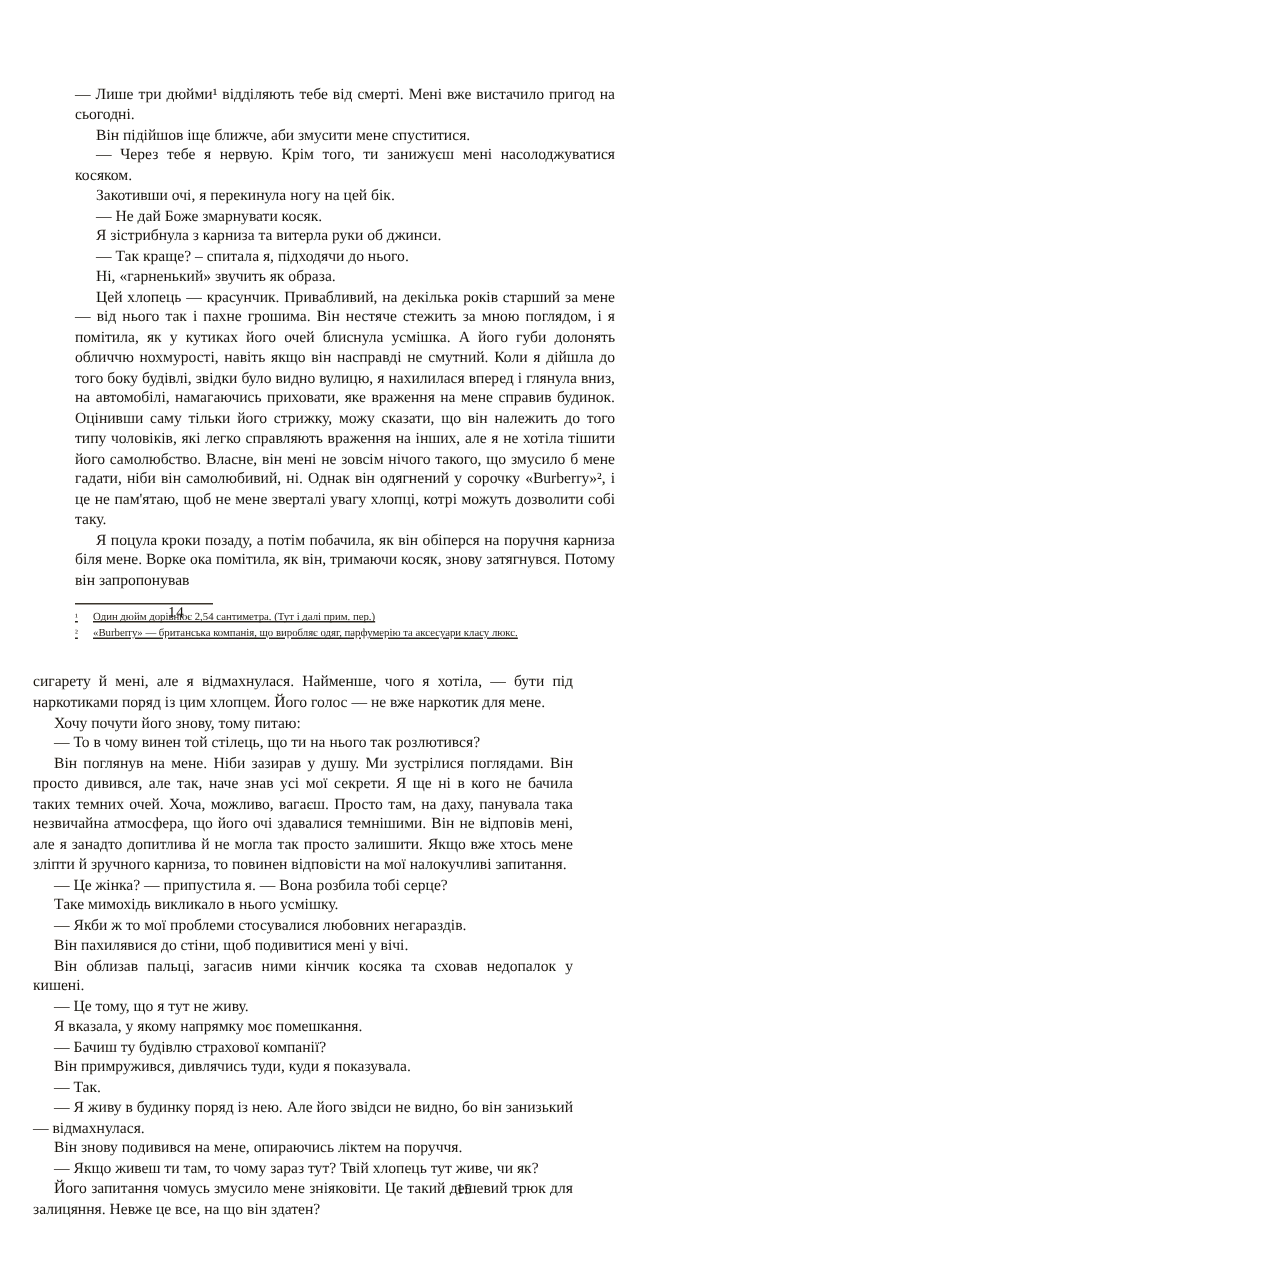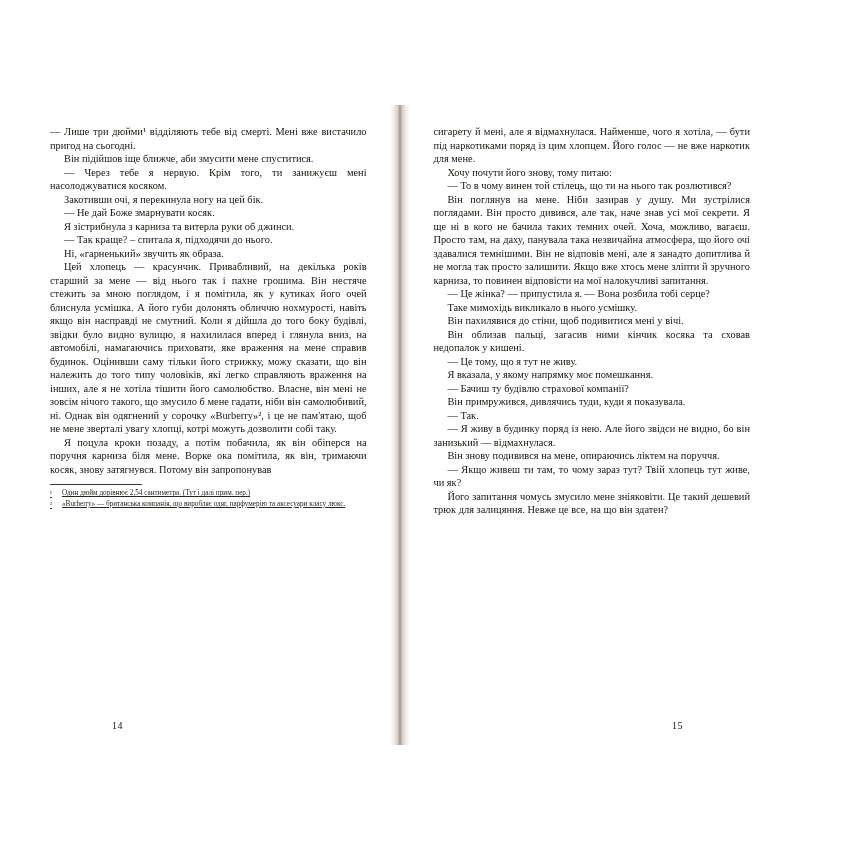--- a/index.html
+++ b/index.html
@@ -15,20 +15,21 @@
     overflow: hidden;
     font-family: "Liberation Serif", serif;
   }
   .book {
     position: absolute;
     left: 0;
     top: 105px;
     width: 784px;
     height: 640px;
     display: flex;
+    flex-direction: column;
     justify-content: center;
   }
   .leaf {
     position: relative;
     width: 360px;
     background: #ffffff;
   }
   .leaf-left {
     padding: 20px 22px 0 50px;
   }
@@ -137,20 +138,21 @@
     <div class="gutter"></div>
 
     <div class="leaf leaf-right">
       <div class="body-text">
         <p class="noindent">сигарету й мені, але я відмахнулася. Найменше, чого я хотіла, — бути під наркотиками поряд із цим хлопцем. Його голос — не вже наркотик для мене.</p>
         <p>Хочу почути його знову, тому питаю:</p>
         <p>— То в чому винен той стілець, що ти на нього так розлютився?</p>
         <p>Він поглянув на мене. Ніби зазирав у душу. Ми зустрілися поглядами. Він просто дивився, але так, наче знав усі мої секрети. Я ще ні в кого не бачила таких темних очей. Хоча, можливо, вагаєш. Просто там, на даху, панувала така незвичайна атмосфера, що його очі здавалися темнішими. Він не відповів мені, але я занадто допитлива й не могла так просто залишити. Якщо вже хтось мене зліпти й зручного карниза, то повинен відповісти на мої налокучливі запитання.</p>
         <p>— Це жінка? — припустила я. — Вона розбила тобі серце?</p>
         <p>Таке мимохідь викликало в нього усмішку.</p>
+        <p>— Якби ж то мої проблеми стосувалися любовних негараздів.</p>
         <p>Він пахилявися до стіни, щоб подивитися мені у вічі.</p>
         <p>Він облизав пальці, загасив ними кінчик косяка та сховав недопалок у кишені.</p>
         <p>— Це тому, що я тут не живу.</p>
         <p>Я вказала, у якому напрямку моє помешкання.</p>
         <p>— Бачиш ту будівлю страхової компанії?</p>
         <p>Він примружився, дивлячись туди, куди я показувала.</p>
         <p>— Так.</p>
         <p>— Я живу в будинку поряд із нею. Але його звідси не видно, бо він занизький — відмахнулася.</p>
         <p>Він знову подивився на мене, опираючись ліктем на поруччя.</p>
         <p>— Якщо живеш ти там, то чому зараз тут? Твій хлопець тут живе, чи як?</p>

